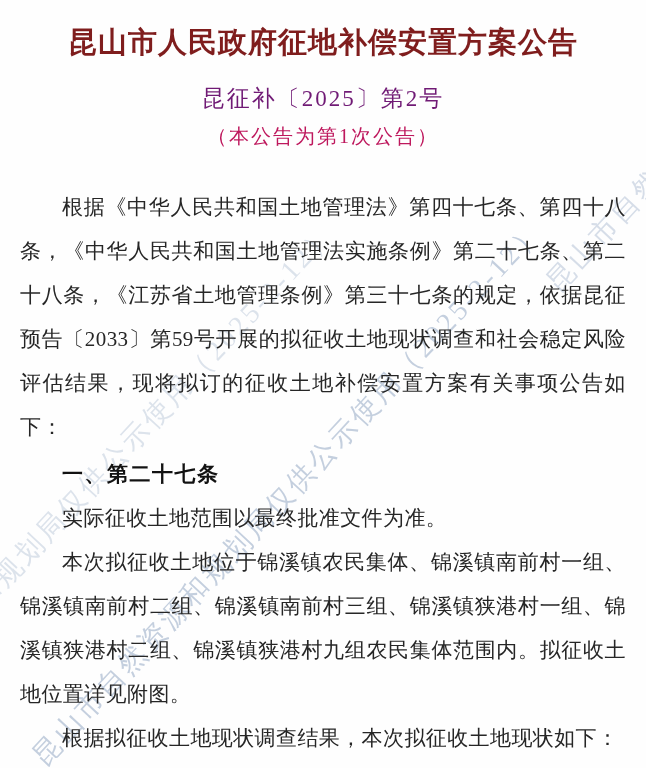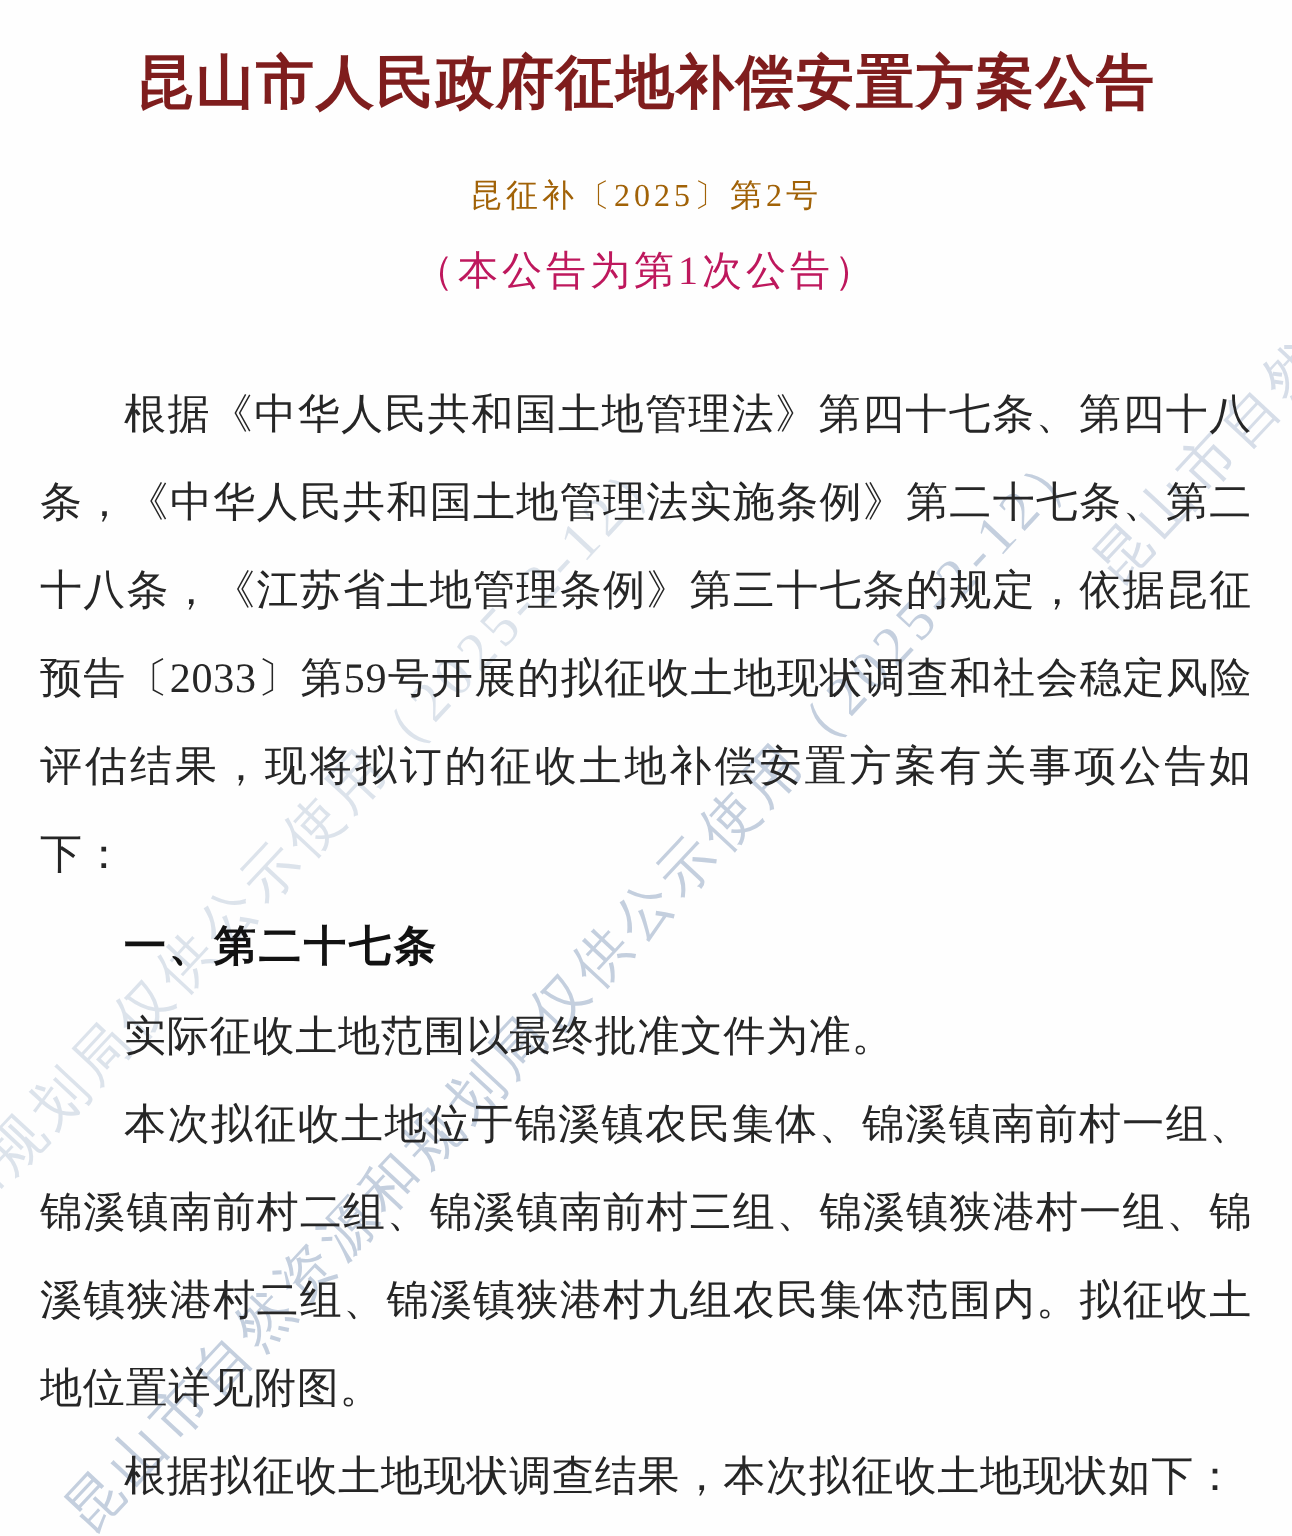--- a/index.html
+++ b/index.html
@@ -23,21 +23,21 @@
   .wm-c{left:552px;top:268px;opacity:.5;}
   
   .content{position:relative;z-index:1;padding:0 20px;}
   .title{
     margin:22px 0 0 0;text-align:center;
     font-size:29px;font-weight:bold;color:#7f1d1d;
     letter-spacing:1px;line-height:40px;
   }
   .docno{
     margin-top:24px;text-align:center;
-    font-size:16px;color:#a16207;line-height:26px;letter-spacing:2px;
+    font-size:23px;color:#701a75;line-height:26px;letter-spacing:2px;
   }
   .note{
     margin-top:11px;text-align:center;
     font-size:20px;color:#be185d;line-height:26px;letter-spacing:2px;
   }
   .body-text{
     margin-top:36px;
     font-size:21px;line-height:44px;
     color:#262626;
     text-align:justify;letter-spacing:0.4px;

